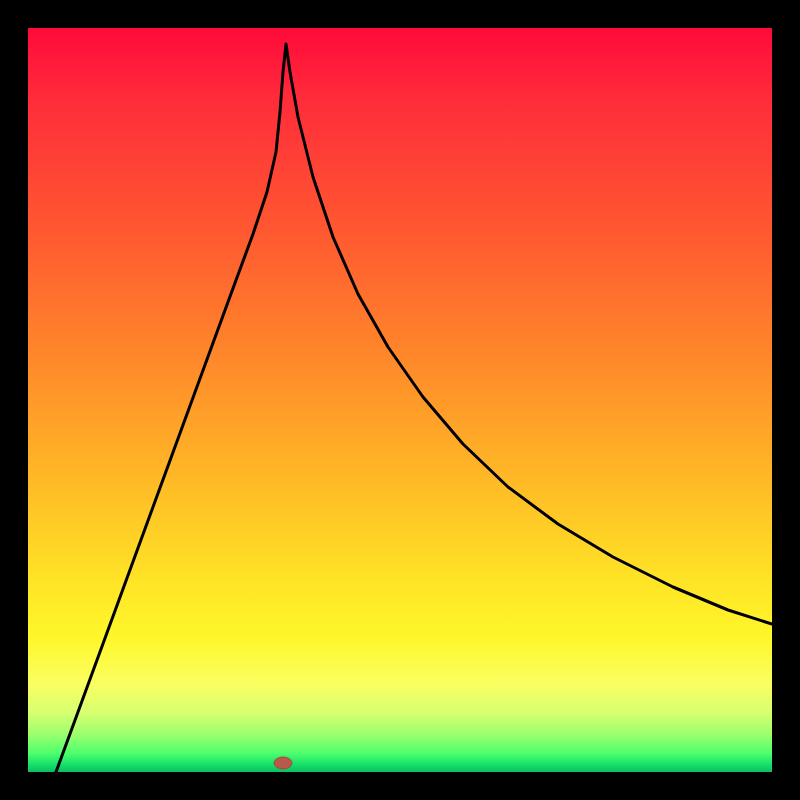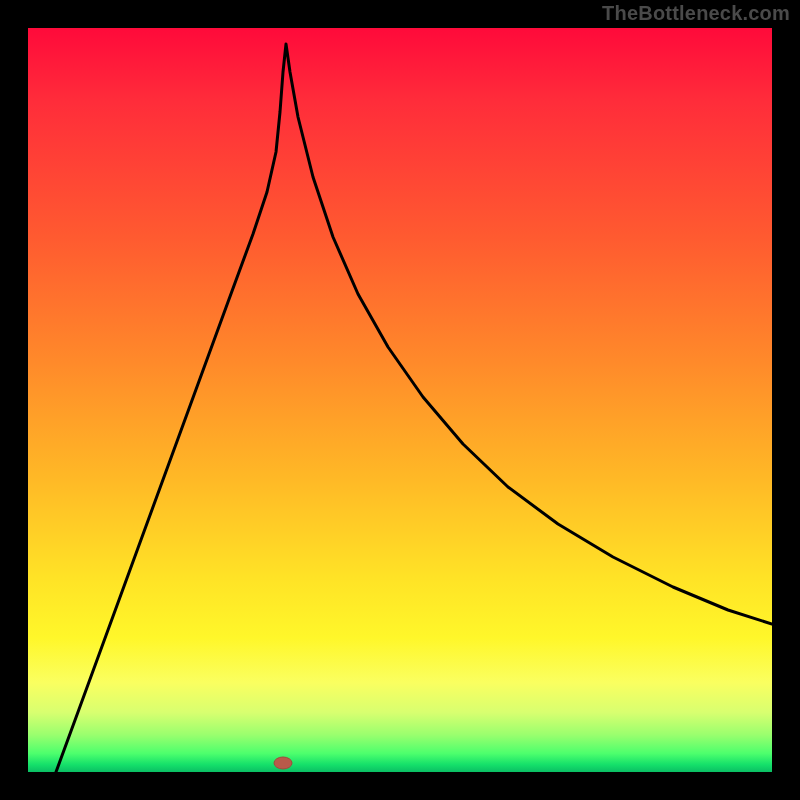--- a/index.html
+++ b/index.html
@@ -68,21 +68,20 @@
   .marker {
     fill: #b85a4a;
     stroke: #a04a3c;
     stroke-width: 1;
   }
 </style>
 </head>
 <body>
 
 <div class="frame">
-  <div class="watermark">TheBottleneck.com</div>
 
   <div class="plot-area">
     <svg viewBox="0 0 744 744" preserveAspectRatio="none">
       <path id="curve-path" class="curve" d="M28 744 L50 684 L80 602 L110 520 L140 438 L170 356 L200 274 L225 206 L239 164 L248 124 L252 84 L255 44 L258 16 L262 44 L270 89 L285 149 L305 209 L330 266 L360 319 L395 369 L435 416 L480 459 L530 496 L585 529 L645 559 L700 582 L744 596"></path>
       <ellipse id="min-marker" class="marker" cx="255" cy="735" rx="9" ry="6"></ellipse>
     </svg>
   </div>
 </div>
 
 </body></html>

